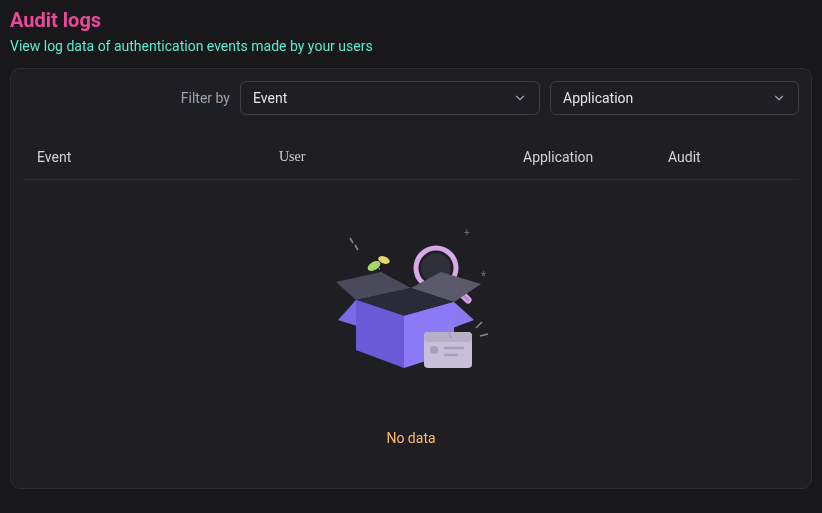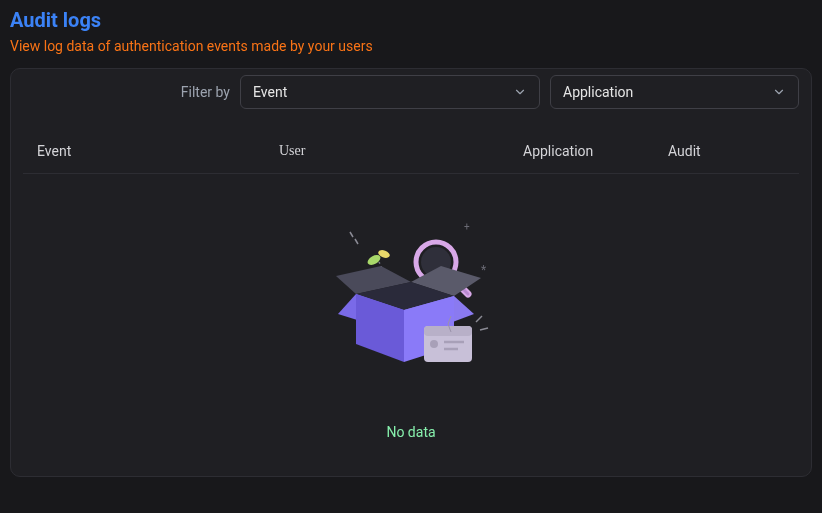--- a/index.html
+++ b/index.html
@@ -11,33 +11,33 @@
       background: #18181b;
       font-family: -apple-system, BlinkMacSystemFont, "Segoe UI", Roboto, sans-serif;
       color: #e5e5e5;
       width: 822px;
       height: 513px;
       padding: 8px 10px;
     }
     .page-title {
       font-size: 20px;
       font-weight: 700;
-      color: #3b82f6;
+      color: #ec4899;
       margin-bottom: 6px;
     }
     .page-subtitle {
       font-size: 14px;
-      color: #f97316;
+      color: #5eead4;
       margin-bottom: 14px;
     }
     .panel {
       background: #1f1f23;
       border: 1px solid #2d2d33;
       border-radius: 10px;
-      padding: 6px 12px;
+      padding: 12px 12px;
     }
     .filter-row {
       display: flex;
       align-items: center;
       justify-content: flex-end;
       gap: 10px;
       margin-bottom: 20px;
     }
     .filter-label {
       font-size: 14px;
@@ -85,21 +85,21 @@
       padding: 40px 0 30px 0;
     }
     .empty-illustration {
       width: 170px;
       height: 170px;
       position: relative;
       margin-bottom: 40px;
     }
     .empty-text {
       font-size: 14px;
-      color: #86efac;
+      color: #fdba74;
     }
   </style>
 </head>
 <body>
 
 <h1 class="page-title">Audit logs</h1>
 <p class="page-subtitle">View log data of authentication events made by your users</p>
 
 <div class="panel">
 

